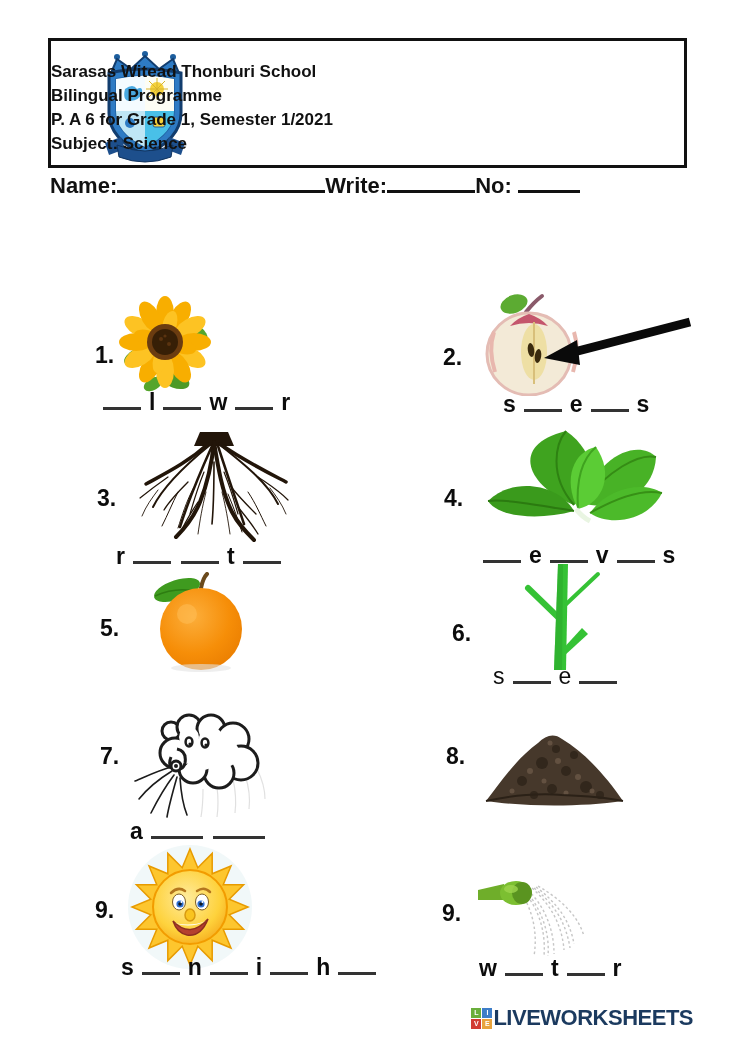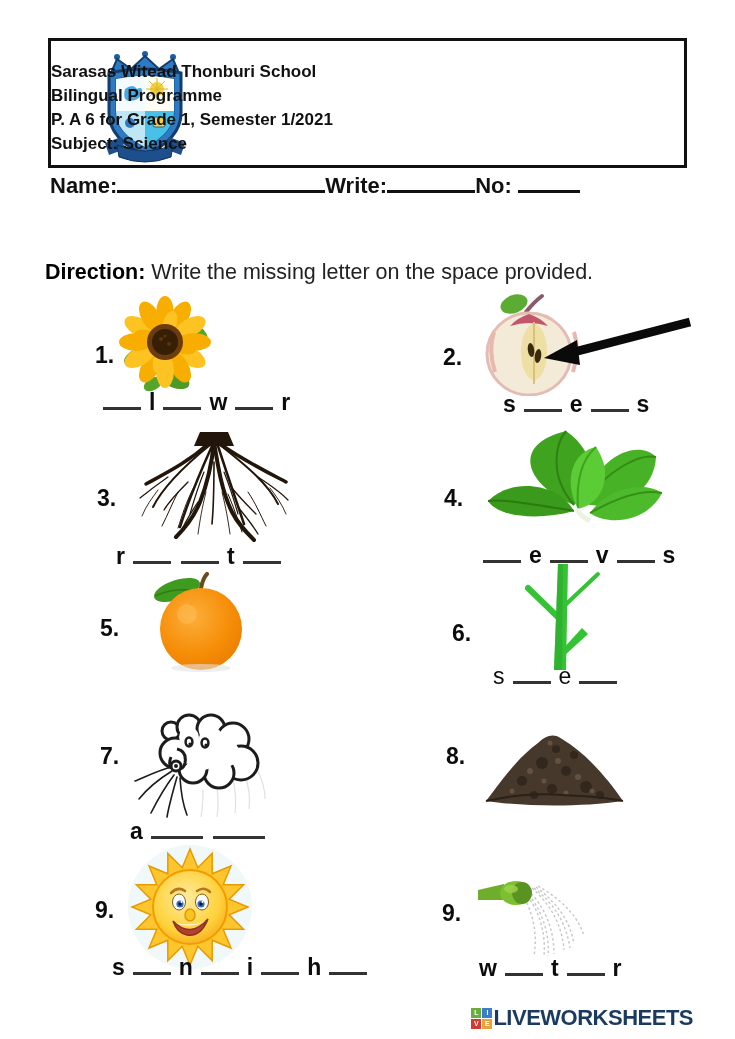--- a/index.html
+++ b/index.html
@@ -82,23 +82,20 @@
       <div>Bilingual Programme</div>
       <div>P. A 6 for Grade 1, Semester 1/2021</div>
       <div>Subject: Science</div>
     </div>
   </div>
 
   <div id="name-row">
     <span>Name:</span><span class="wline" style="width:208px"></span><span>Write:</span><span class="wline" style="width:88px"></span><span>No:</span>&nbsp;<span class="wline" style="width:62px"></span>
   </div>
 
-  <div id="direction">
-    <span class="b">Direction:</span><span> Write the missing letter on the space provided.</span>
-  </div>
 
   <div class="item" style="left:85px;top:290px;width:300px;height:140px;">
     <span class="num" style="left:10px;top:52px;">1.</span>
     <svg class="icon" style="left:30px;top:2px;" width="100" height="102" viewBox="0 0 100 102">
       <ellipse cx="24" cy="64" rx="16" ry="8" fill="#4d9a28" transform="rotate(-25 24 64)"></ellipse>
       <ellipse cx="60" cy="88" rx="15" ry="8" fill="#4d9a28" transform="rotate(20 60 88)"></ellipse>
       <ellipse cx="82" cy="40" rx="12" ry="6" fill="#55a52c" transform="rotate(35 82 40)"></ellipse>
       <ellipse cx="38" cy="92" rx="10" ry="6" fill="#55a52c" transform="rotate(-30 38 92)"></ellipse>
       <g>
         <ellipse cx="50" cy="21" rx="9" ry="17" fill="#f8ae00"></ellipse>
@@ -327,21 +324,21 @@
       <circle cx="55" cy="59" r="3.6" fill="#2d6fd2"></circle>
         <circle cx="76" cy="59" r="3.6" fill="#2d6fd2"></circle>
       <circle cx="55" cy="59" r="1.8" fill="#101820"></circle>
         <circle cx="76" cy="59" r="1.8" fill="#101820"></circle>
       <circle cx="56.5" cy="57" r="1" fill="#fff"></circle>
         <circle cx="77.5" cy="57" r="1" fill="#fff"></circle>
       <ellipse cx="65" cy="70" rx="5" ry="6" fill="#f9c41f" stroke="#d89a10" stroke-width="1.5"></ellipse>
       <path d="M48,76 Q65,94 83,74 Q76,92 62,90 Q52,88 48,76 Z" fill="#b5402f" stroke="#8e2f20" stroke-width="1.5"></path>
       <path d="M50,78 Q65,84 81,76 Q66,82 50,78 Z" fill="#fff"></path>
     </svg>
-    <div class="blanks" style="left:24px;top:108px;text-align:right;"><span class="letter">s</span><span class="blank"></span><span class="letter">n</span><span class="blank"></span><span class="letter">i</span><span class="blank"></span><span class="letter">h</span><span class="blank"></span></div>
+    <div class="blanks" style="left:33px;top:108px;text-align:right;"><span class="letter">s</span><span class="blank"></span><span class="letter">n</span><span class="blank"></span><span class="letter">i</span><span class="blank"></span><span class="letter">h</span><span class="blank"></span></div>
   </div>
 
   <div class="item" style="left:432px;top:850px;width:270px;height:135px;">
     <span class="num" style="left:10px;top:50px;">9.</span>
     <svg class="icon" style="left:46px;top:28px;" width="130" height="82" viewBox="0 0 130 82">
       <g stroke="#c6c6c6" stroke-width="1.4" fill="none" stroke-dasharray="2.5,2.5">
         <path d="M46,14 C60,30 68,52 66,78"></path>
         <path d="M50,12 C66,28 76,50 76,76"></path>
         <path d="M54,10 C72,26 84,46 86,72"></path>
         <path d="M58,9 C78,24 92,42 96,66"></path>

